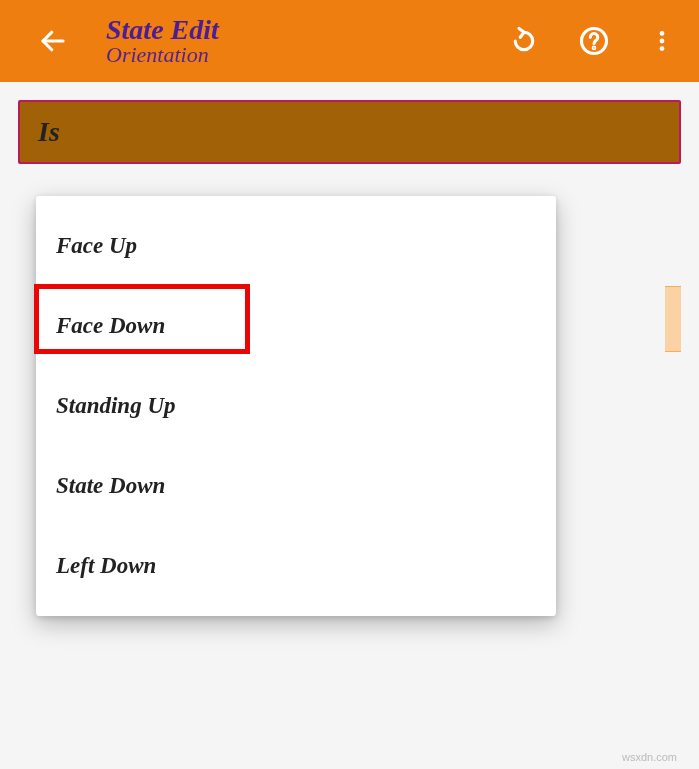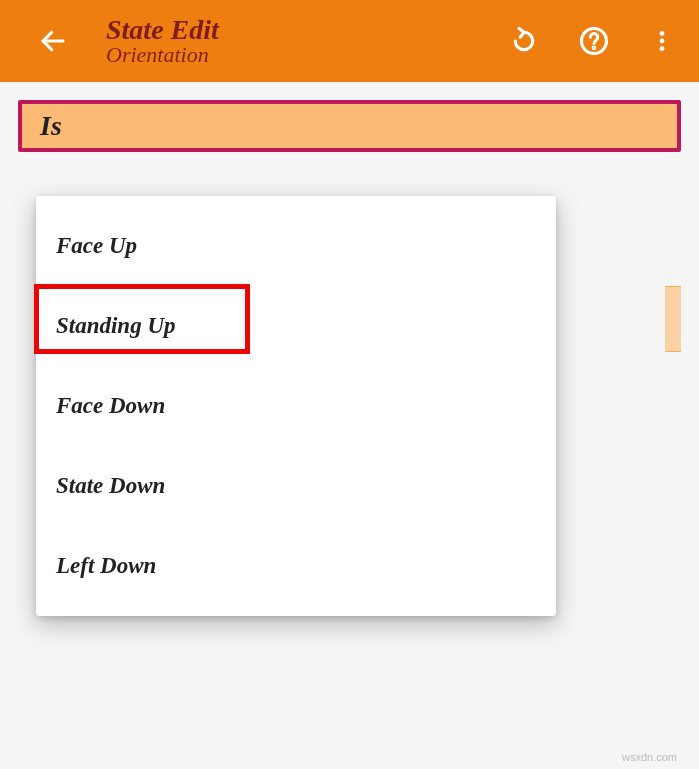--- a/index.html
+++ b/index.html
@@ -14,21 +14,21 @@
       background: #f5f5f5;
       overflow: hidden;
       position: relative;
     }
     .app-bar {
       background: #ef7e11;
       height: 82px;
       display: flex;
       align-items: center;
       padding: 0 18px 0 30px;
-      color: #7f1d1d;
+      color: #4c1d95;
     }
     .back-btn {
       cursor: pointer;
       padding: 8px;
       display: flex;
       align-items: center;
       justify-content: center;
     }
     .title-block {
       margin-left: 30px;
@@ -56,23 +56,23 @@
       cursor: pointer;
       padding: 6px;
       display: flex;
       align-items: center;
       justify-content: center;
     }
     .content {
       padding: 18px 18px 0 18px;
     }
     .is-header {
-      background: #fdba74;
-      padding: 6px 18px;
-      border: 4px solid #be185d;
+      background: #a16207;
+      padding: 14px 18px;
+      border: 2px solid #be185d;
       border-radius: 2px;
     }
     .is-text {
       font-size: 28px;
       font-weight: bold;
       font-style: italic;
       color: #222;
     }
     .dropdown-card {
       position: absolute;
@@ -165,21 +165,21 @@
 <div class="content">
   <div class="is-header">
     <span class="is-text">Is</span>
   </div>
 </div>
 
 <div class="orange-edge"></div>
 
 <div class="dropdown-card">
   <div class="dropdown-item">Face Up</div>
+  <div class="dropdown-item">Face Down</div>
   <div class="dropdown-item">Standing Up</div>
-  <div class="dropdown-item">Face Down</div>
   <div class="dropdown-item">State Down</div>
   <div class="dropdown-item">Left Down</div>
 </div>
 
 <div class="highlight-box"></div>
 
 <div class="watermark">wsxdn.com</div>
 
 </body></html>

